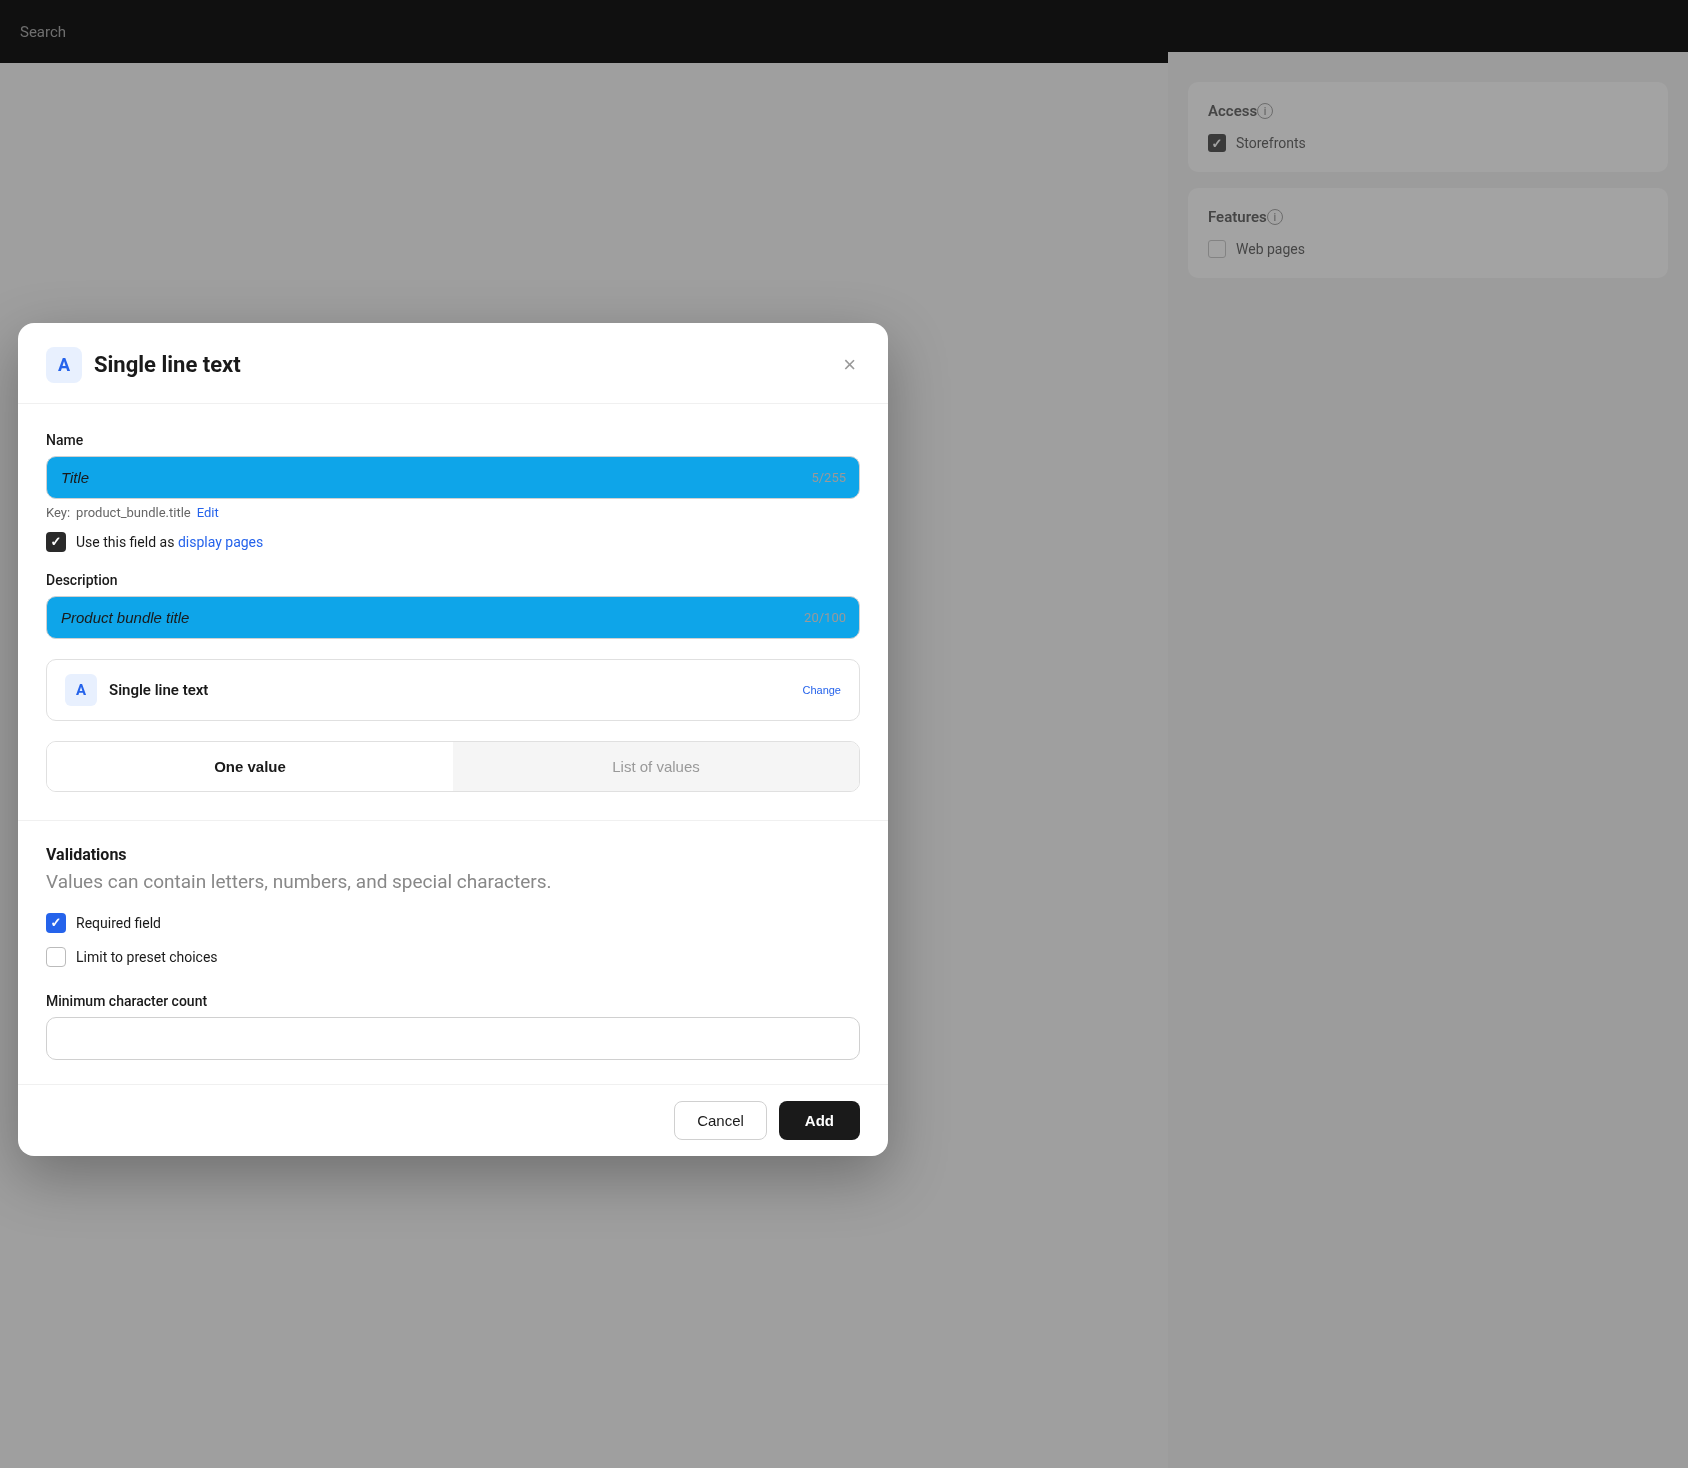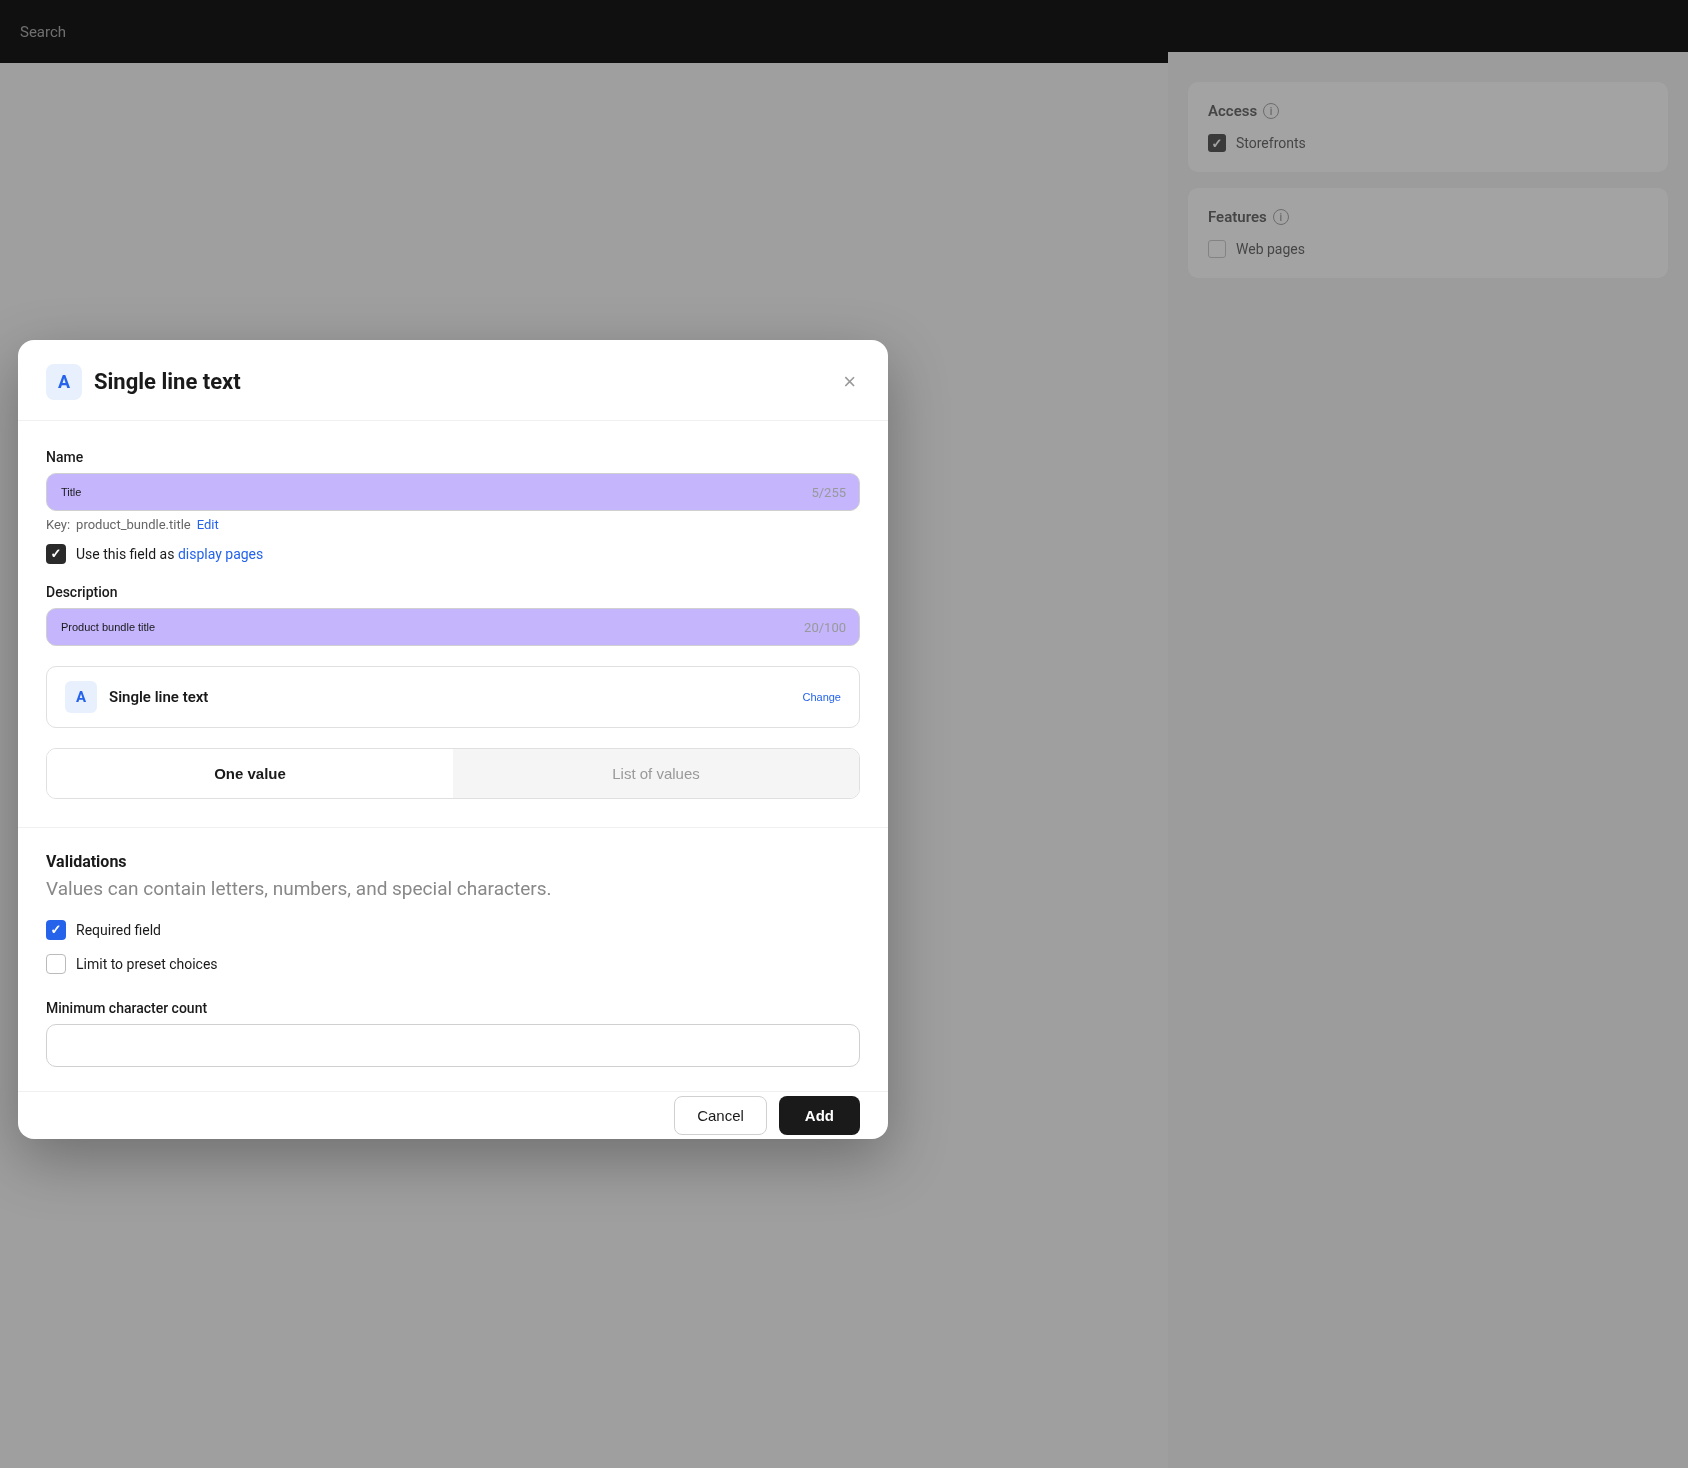--- a/index.html
+++ b/index.html
@@ -51,21 +51,20 @@
       margin-bottom: 16px;
       opacity: 0.7;
     }
 
     .bg-panel-title {
       font-size: 15px;
       font-weight: 600;
       color: #333;
       display: flex;
       align-items: center;
-      gap: 6px;
       margin-bottom: 14px;
     }
 
     .bg-info-icon {
       width: 16px;
       height: 16px;
       border: 1.5px solid #888;
       border-radius: 50%;
       display: inline-flex;
       align-items: center;
@@ -188,24 +187,25 @@
     .input-wrapper {
       position: relative;
       margin-bottom: 4px;
     }
 
     .text-input {
       width: 100%;
       border: 1.5px solid #d0d0d0;
       border-radius: 10px;
       padding: 12px 70px 12px 14px;
-      font-size: 11px;
+      font-size: 15px;
       color: #1a1a1a;
       outline: none;
-      background: #c4b5fd;
+      background: #0ea5e9;
+      font-style: italic;
     }
 
     .char-count {
       position: absolute;
       right: 14px;
       top: 50%;
       transform: translateY(-50%);
       font-size: 13px;
       color: #999;
     }
@@ -401,21 +401,21 @@
       border: 1.5px solid #d0d0d0;
       border-radius: 10px;
       padding: 12px 14px;
       font-size: 15px;
       color: #1a1a1a;
       outline: none;
       background: white;
     }
 
     .modal-footer {
-      padding: 4px 28px;
+      padding: 16px 28px;
       display: flex;
       justify-content: flex-end;
       gap: 12px;
       border-top: 1px solid #f0f0f0;
     }
 
     .btn-cancel {
       background: white;
       border: 1.5px solid #d0d0d0;
       border-radius: 8px;

